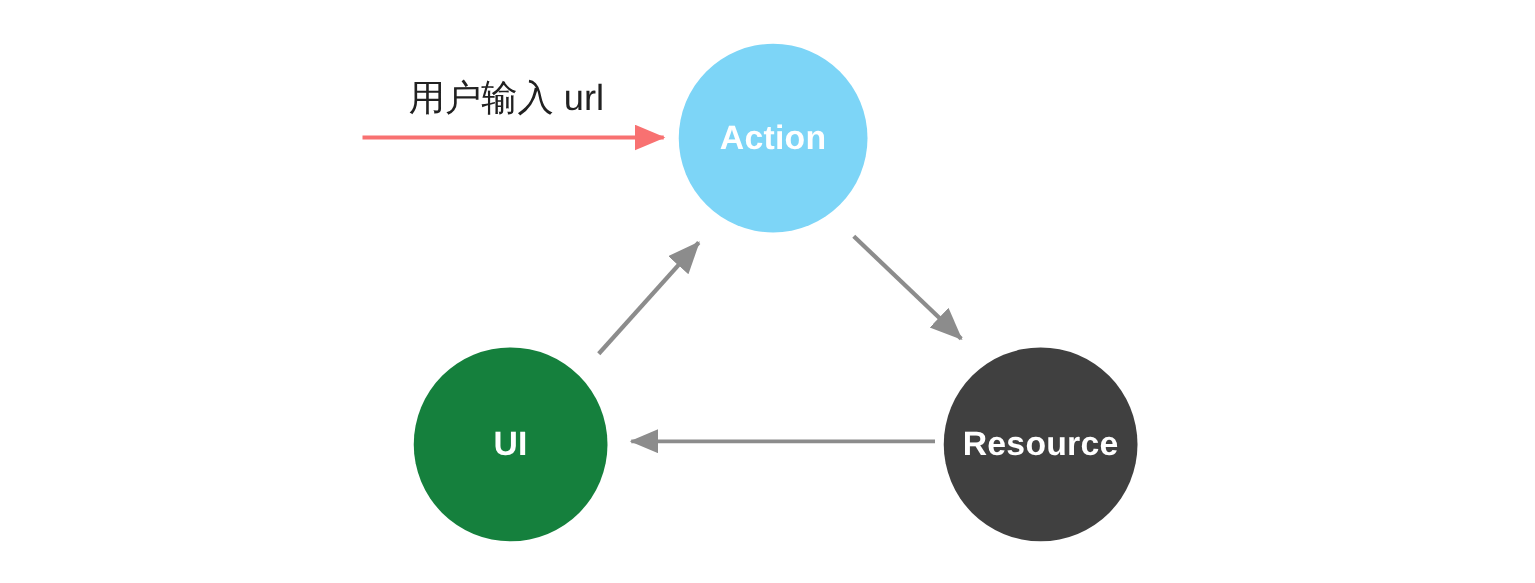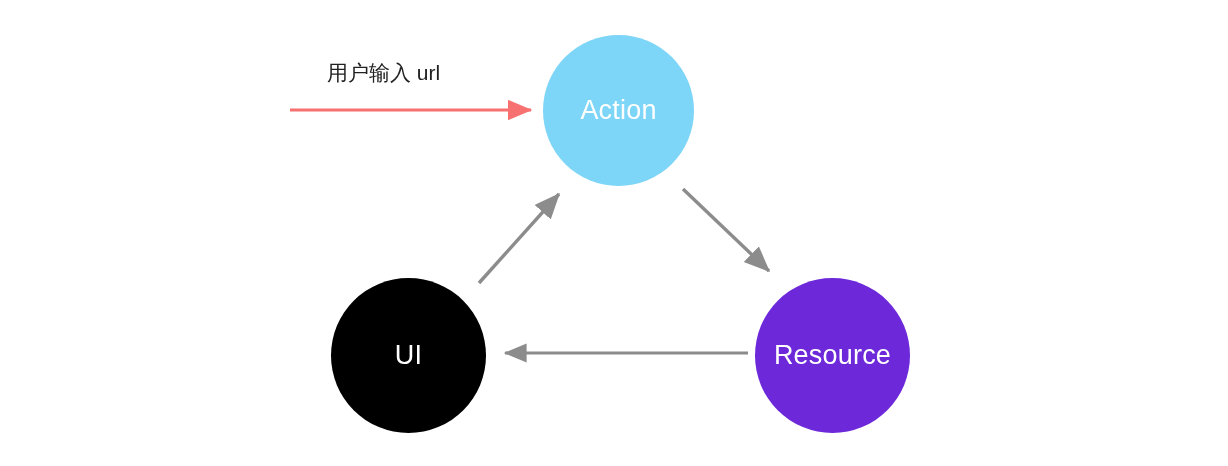--- a/index.html
+++ b/index.html
@@ -27,21 +27,21 @@
   .node {
     position: absolute;
     border-radius: 50%;
     display: flex;
     align-items: center;
     justify-content: center;
     box-sizing: border-box;
   }
   .node-label {
     color: #ffffff;
-    font-weight: normal;
+    font-weight: bold;
     font-family: "Liberation Sans", sans-serif;
     letter-spacing: 0.2px;
     user-select: none;
   }
   #node-action {
     left: 543px;
     top: 35px;
     width: 151px;
     height: 151px;
   }
@@ -57,21 +57,21 @@
     left: 755px;
     top: 278px;
     width: 155px;
     height: 155px;
   }
   #node-resource .node-label { font-size: 27px; }
   .edge-label {
     position: absolute;
     color: #212121;
     font-family: "Liberation Sans", sans-serif;
-    font-size: 21px;
+    font-size: 29px;
     font-weight: normal;
     white-space: nowrap;
     user-select: none;
   }
   #label-input-url { left: 327px; top: 59px; }
   #label-interact  { left: 300px; top: 194px; }
   #label-fetch     { left: 753px; top: 194px; }
   #label-render    { left: 569px; top: 376px; }
 </style>
 </head>
@@ -95,25 +95,25 @@
 
     <line x1="683" y1="189" x2="769" y2="271" stroke="#8C8C8C" stroke-width="3.4" marker-end="url(#arrow-gray)"></line>
 
     <line x1="748" y1="353" x2="505" y2="353" stroke="#8C8C8C" stroke-width="3.0" marker-end="url(#arrow-gray)"></line>
   </svg>
 
   <div class="node" id="node-action" style="background:#7DD5F7">
     <span class="node-label">Action</span>
   </div>
 
-  <div class="node" id="node-ui" style="background:#000000">
+  <div class="node" id="node-ui" style="background:#15803d">
     <span class="node-label">UI</span>
   </div>
 
-  <div class="node" id="node-resource" style="background:#6d28d9">
+  <div class="node" id="node-resource" style="background:#404040">
     <span class="node-label">Resource</span>
   </div>
 
   <div class="edge-label" id="label-input-url">用户输入 url</div>
 
 
 
 
 </div>
 

